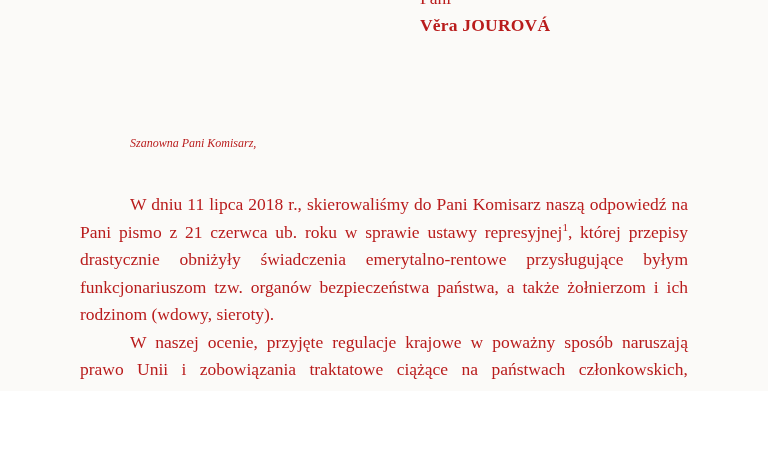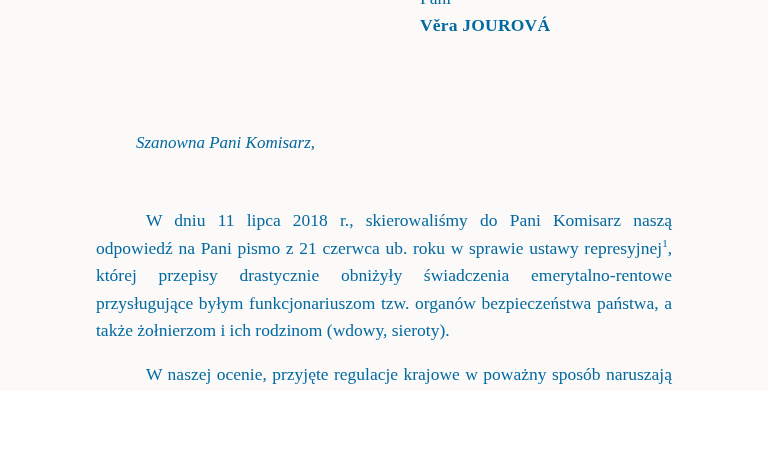--- a/index.html
+++ b/index.html
@@ -6,54 +6,54 @@
     margin: 0;
     padding: 0;
   }
   .page {
     position: relative;
     width: 768px;
     height: 391px;
     background: #fbfaf8;
     overflow: hidden;
     font-family: "Liberation Serif", "DejaVu Serif", serif;
-    color: #0369a1;
+    color: #b91c1c;
     -webkit-font-smoothing: antialiased;
   }
   .recipient {
     position: absolute;
     left: 420px;
     top: -15px;
     font-size: 17.5px;
     line-height: 27px;
     white-space: nowrap;
   }
   .recipient .name {
     font-weight: bold;
     letter-spacing: 0.2px;
   }
   .greeting {
     position: absolute;
-    left: 136px;
+    left: 130px;
     top: 131px;
     font-style: italic;
-    font-size: 17px;
+    font-size: 12px;
     line-height: 24px;
   }
   .body-text {
     position: absolute;
     left: 80px;
     top: 191px;
     width: 608px;
     font-size: 17.5px;
     line-height: 27.5px;
     text-align: justify;
   }
   .body-text p {
-    margin: 16px;
+    margin: 0;
     text-indent: 50px;
   }
   sup.fnref {
     font-size: 11px;
     line-height: 0;
     vertical-align: super;
   }
 </style>
 </head>
 <body>

